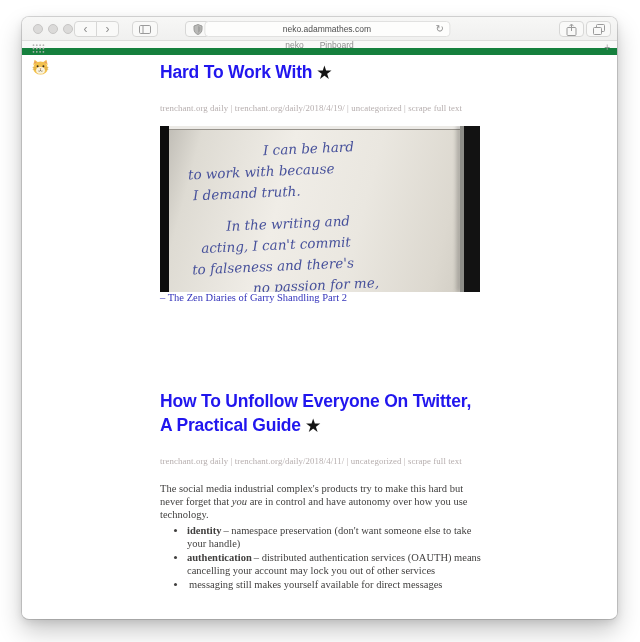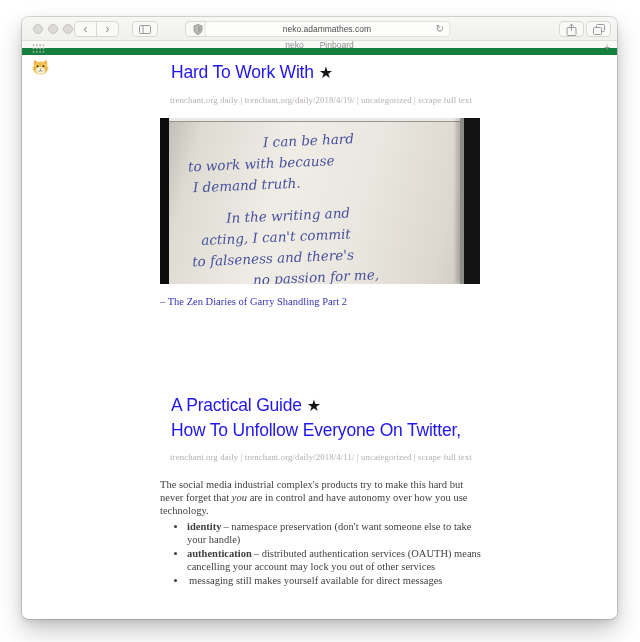--- a/index.html
+++ b/index.html
@@ -49,28 +49,28 @@
   .favcenter { position:absolute; left:0; right:0; top:0; bottom:0; display:flex; align-items:center; justify-content:center; gap:16px; }
   .favitem { font-size:8.5px; color:#8e8e8e; }
   .fav-plus { position:absolute; right:7px; top:1px; font-size:10px; color:#9c9c9c; }
 
   
   .content { position:relative; height:562px; background:#fff; overflow:hidden; }
   .cat-logo { position:absolute; left:10px; top:4px; }
   .column { position:absolute; left:138px; top:0; width:322px; }
 
   .post-title {
-    margin-top:5px; font-size:17.5px; font-weight:normal; letter-spacing:-0.2px;
-    color:#2116ee; line-height:24px; cursor:pointer;margin-left:11px;
+    margin-top:5px; font-size:17.5px; font-weight:bold; letter-spacing:-0.2px;
+    color:#2116ee; line-height:24px; cursor:pointer;
   }
   .post-title .star { color:#141414; margin-left:5px; font-size:16px; }
   .title-line { display:block; }
   .meta {
-    margin-top:10px; font-family:"Liberation Serif",serif; font-size:8.8px;
-    color:#b6aeae; white-space:nowrap; letter-spacing:0.1px;text-align:center;
+    margin-top:18px; font-family:"Liberation Serif",serif; font-size:8.8px;
+    color:#b6aeae; white-space:nowrap; letter-spacing:0.1px;
   }
 
   
   .photo {
     position:relative; width:320px; height:166px; margin-top:13px; overflow:hidden;
     background:linear-gradient(105deg,#b9b6af 0%,#dedbd3 12%,#f0ede7 38%,#eae7e0 62%,#dcd8cf 86%,#ccc8bf 100%);
   }
   .photo-top { position:absolute; top:0; left:0; right:0; height:4px; background:#eceae6; border-bottom:1px solid #97938c; }
   .bar-left { position:absolute; left:0; top:0; bottom:0; width:9px; background:#0d0d0d; }
   .bar-right { position:absolute; right:0; top:0; bottom:0; width:16px; background:#121212; }
@@ -83,21 +83,21 @@
   .hw div { white-space:nowrap; }
   .hw .l1 { margin-left:92px; }
   .hw .l2 { margin-left:16px; }
   .hw .l3 { margin-left:20px; }
   .hw .l4 { margin-left:52px; margin-top:11px; }
   .hw .l5 { margin-left:26px; }
   .hw .l6 { margin-left:16px; }
   .hw .l7 { margin-left:76px; }
 
   .caption-link {
-    display:block; margin-top:12px; font-family:"Liberation Serif",serif;
+    display:block; font-family:"Liberation Serif",serif;
     font-size:10.5px; color:#3434bb; cursor:pointer;
   }
 
   .post2-title { margin-top:86px; }
 
   .body-text {
     font-family:"Liberation Serif",serif; font-size:10.5px; line-height:13px; color:#403f3e;
   }
   .p1 { margin-top:16px; }
   .p2 { margin-top:8px; }
@@ -218,22 +218,22 @@
           <div class="l4">In the writing and</div>
           <div class="l5">acting, I can't commit</div>
           <div class="l6">to falseness and there's</div>
           <div class="l7">no passion for me,</div>
         </div>
       </div>
 
       <a class="caption-link">– The Zen Diaries of Garry Shandling Part 2</a>
 
       <h1 class="post-title post2-title">
+          <span class="title-line">How To Unfollow Everyone On Twitter,</span>
           <span class="title-line"><span>A Practical Guide</span><span class="star">★</span></span>
-          <span class="title-line">How To Unfollow Everyone On Twitter,</span>
         </h1>
       <div class="meta">trenchant.org daily  |  trenchant.org/daily/2018/4/11/  |  uncategorized  |  scrape full text</div>
 
       <p class="body-text p1"><span>The social media industrial complex's products try to make this hard but never forget that </span><i>you</i><span> are in control and have autonomy over how you use technology.</span></p>
 
 
       <ul class="bullets body-text">
         <li><b>identity</b><span>– namespace preservation (don't want someone else to take your handle)</span></li>
         <li><b>authentication</b><span>– distributed authentication services (OAUTH) means cancelling your account may lock you out of other services</span></li>
         <li><b></b><span>messaging still makes yourself available for direct messages</span></li>

